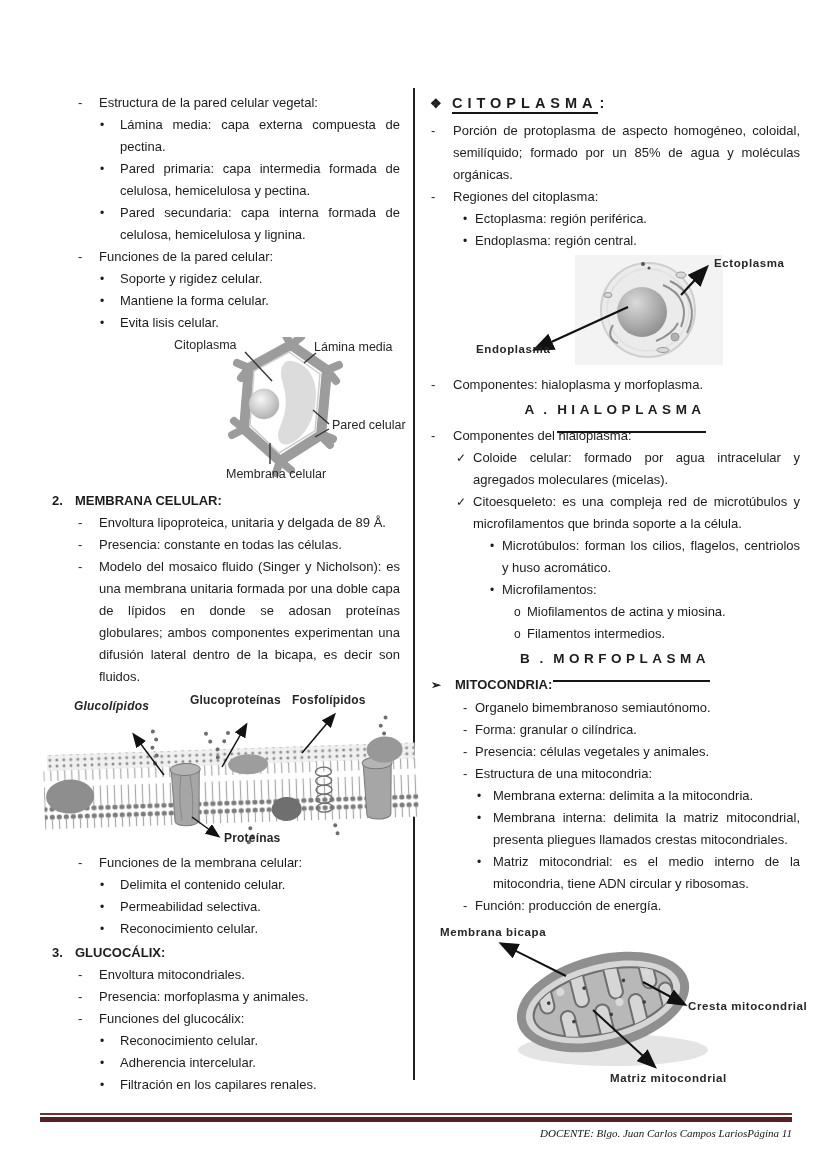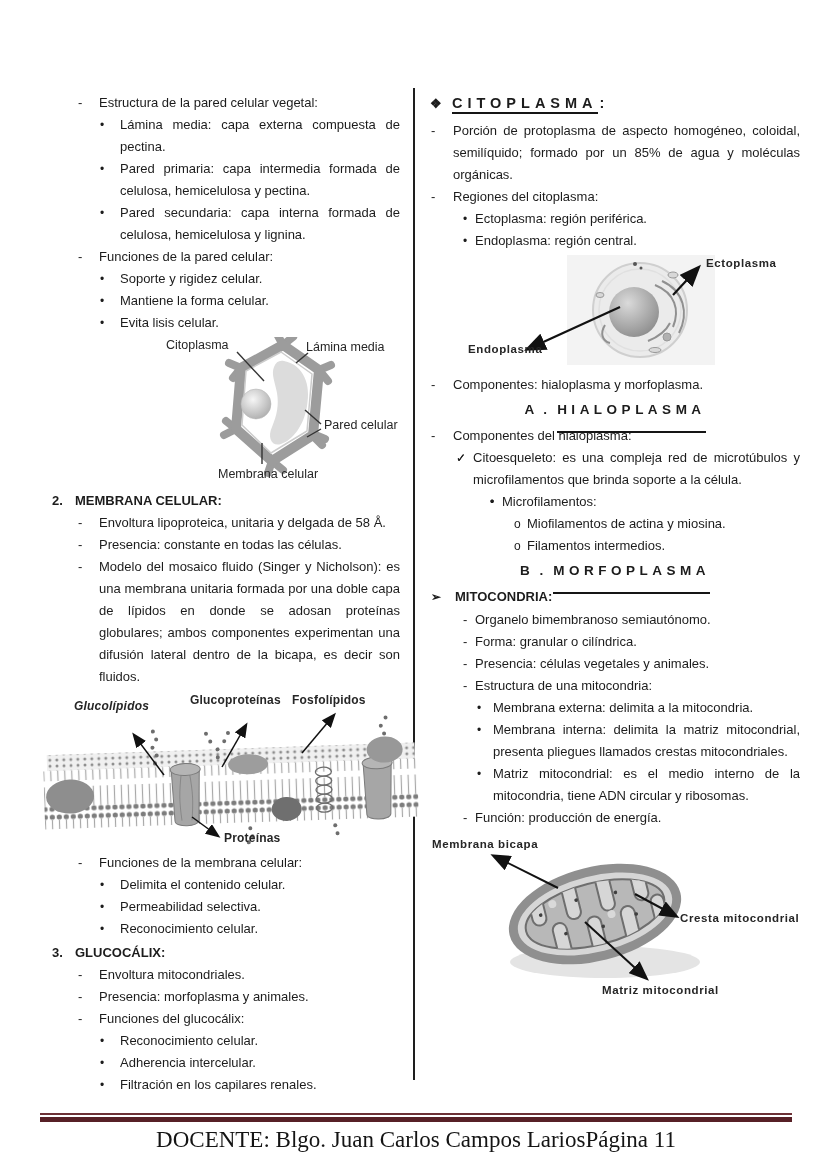--- a/index.html
+++ b/index.html
@@ -36,34 +36,34 @@
   #col-right .arrow-heading{padding-left:25px;font-weight:bold;margin-top:4px;margin-bottom:1px;}
   #col-right .arrow-heading>.mk{left:1px;font-size:12px;}
   .diamond-heading{font-weight:bold;font-size:14.5px;padding-left:22px;margin-bottom:6px;letter-spacing:0;}
   .diamond-heading>.mk{left:0;font-size:13px;top:1px;}
   .diamond-heading .ht{letter-spacing:5px;border-bottom:2px solid #151515;padding-bottom:1px;}
   .diamond-heading .hs{margin-left:2px;}
   .center-heading{text-align:center;font-weight:bold;font-size:13.5px;margin:3px 0 4px 0;}
   .center-heading .ch-num{letter-spacing:3px;margin-right:7px;}
   .center-heading .ht{letter-spacing:4.5px;border-bottom:2px solid #151515;padding-bottom:14px;}
   
-  .fig{position:relative;margin:3px 0;}
+  .fig{position:relative;margin:3px 8px;}
   #fig-plant-cell{height:150px;}
   #fig-membrane{height:158px;margin-left:-16px;width:392px;}
   #fig-animal-cell{height:116px;}
   #fig-mitochondria{height:172px;}
   .fig svg{position:absolute;left:0;top:0;}
   .fig-label{position:absolute;font-size:12.5px;color:#262626;white-space:nowrap;}
   .fl-bold{font-weight:bold;font-size:11.5px;letter-spacing:0.6px;}
   .fl-mem{font-weight:bold;font-size:12px;letter-spacing:0.2px;}
   
   .footer-rule-thin{position:absolute;left:40px;right:36px;top:1113px;height:2px;background:#6d3136;}
   .footer-rule-thick{position:absolute;left:40px;right:36px;top:1117px;height:5px;background:#572026;}
-  .footer-text{position:absolute;left:40px;top:1127px;width:752px;display:flex;justify-content:center;
-               font-family:"Liberation Serif",serif;font-size:23px;color:#141414;}
+  .footer-text{position:absolute;left:40px;top:1127px;width:752px;display:flex;justify-content:flex-end;
+               font-family:"Liberation Serif",serif;font-size:11px;color:#141414;font-style:italic;}
 </style>
 </head>
 <body>
 
 <div class="page">
 
   <div class="divider"></div>
 
   <div class="col" id="col-left">
       <div class="blk dash"><span class="mk">-</span><span class="tx">Estructura de la pared celular vegetal:</span></div>
@@ -107,21 +107,21 @@
           <line x1="271" y1="92" x2="257" y2="100"></line>
           <line x1="212" y1="127" x2="212" y2="106"></line>
         </g>
       </svg>
       <span class="fig-label" style="left:116px;top:1px;">Citoplasma</span>
       <span class="fig-label" style="left:256px;top:3px;">Lámina media</span>
       <span class="fig-label" style="left:274px;top:81px;">Pared celular</span>
       <span class="fig-label" style="left:168px;top:130px;">Membrana celular</span>
     </div>
       <div class="blk num-heading"><span class="mk">2.</span><span class="ht">MEMBRANA CELULAR:</span></div>
-      <div class="blk dash"><span class="mk">-</span><span class="tx">Envoltura lipoproteica, unitaria y delgada de 58 Å.</span></div>
+      <div class="blk dash"><span class="mk">-</span><span class="tx">Envoltura lipoproteica, unitaria y delgada de 89 Å.</span></div>
       <div class="blk dash"><span class="mk">-</span><span class="tx">Presencia: constante en todas las células.</span></div>
       <div class="blk dash"><span class="mk">-</span><span class="tx">Modelo del mosaico fluido (Singer y Nicholson): es una membrana unitaria formada por una doble capa de lípidos en donde se adosan proteínas globulares; ambos componentes experimentan una difusión lateral dentro de la bicapa, es decir son fluidos.</span></div>
       <div class="fig" id="fig-membrane">
       <svg width="392" height="158" viewBox="0 0 392 158">
         <defs>
           <pattern id="lip" width="7" height="58" patternUnits="userSpaceOnUse">
             <circle cx="3.5" cy="4" r="2.6" fill="#7d7d7d"></circle>
             <line x1="3.5" y1="7" x2="3.5" y2="26" stroke="#a8a8a8" stroke-width="1.2"></line>
             <line x1="3.5" y1="32" x2="3.5" y2="51" stroke="#a8a8a8" stroke-width="1.2"></line>
             <circle cx="3.5" cy="54" r="2.6" fill="#7d7d7d"></circle>
@@ -239,23 +239,23 @@
           <line x1="243" y1="40" x2="268" y2="13" marker-end="url(#ah3)"></line>
           <line x1="190" y1="52" x2="98" y2="94" marker-end="url(#ah3)"></line>
         </g>
       </svg>
       <span class="fig-label fl-bold" style="left:276px;top:2px;">Ectoplasma</span>
       <span class="fig-label fl-bold" style="left:38px;top:88px;text-align:center;">Endoplasma</span>
     </div>
       <div class="blk dash"><span class="mk">-</span><span class="tx">Componentes: hialoplasma y morfoplasma.</span></div>
       <div class="blk center-heading"><span class="ch-num">A .</span><span class="ht">HIALOPLASMA</span></div>
       <div class="blk dash"><span class="mk">-</span><span class="tx">Componentes del hialoplasma:</span></div>
-      <div class="blk check"><span class="mk">✓</span></div>
+      <div class="blk check"><span class="mk">✓</span><span class="tx">Coloide celular: formado por agua intracelular y agregados moleculares (micelas).</span></div>
       <div class="blk check"><span class="mk">✓</span><span class="tx">Citoesqueleto: es una compleja red de microtúbulos y microfilamentos que brinda soporte a la célula.</span></div>
-      <div class="blk bullet-deep"><span class="mk">•</span></div>
+      <div class="blk bullet-deep"><span class="mk">•</span><span class="tx">Microtúbulos: forman los cilios, flagelos, centriolos y huso acromático.</span></div>
       <div class="blk bullet-deep"><span class="mk">•</span><span class="tx">Microfilamentos:</span></div>
       <div class="blk circle"><span class="mk">o</span><span class="tx">Miofilamentos de actina y miosina.</span></div>
       <div class="blk circle"><span class="mk">o</span><span class="tx">Filamentos intermedios.</span></div>
       <div class="blk center-heading"><span class="ch-num">B .</span><span class="ht">MORFOPLASMA</span></div>
       <div class="blk arrow-heading"><span class="mk">➢</span><span class="ht">MITOCONDRIA:</span></div>
       <div class="blk dash-in"><span class="mk">-</span><span class="tx">Organelo bimembranoso semiautónomo.</span></div>
       <div class="blk dash-in"><span class="mk">-</span><span class="tx">Forma: granular o cilíndrica.</span></div>
       <div class="blk dash-in"><span class="mk">-</span><span class="tx">Presencia: células vegetales y animales.</span></div>
       <div class="blk dash-in"><span class="mk">-</span><span class="tx">Estructura de una mitocondria:</span></div>
       <div class="blk bullet-in"><span class="mk">•</span><span class="tx">Membrana externa: delimita a la mitocondria.</span></div>

